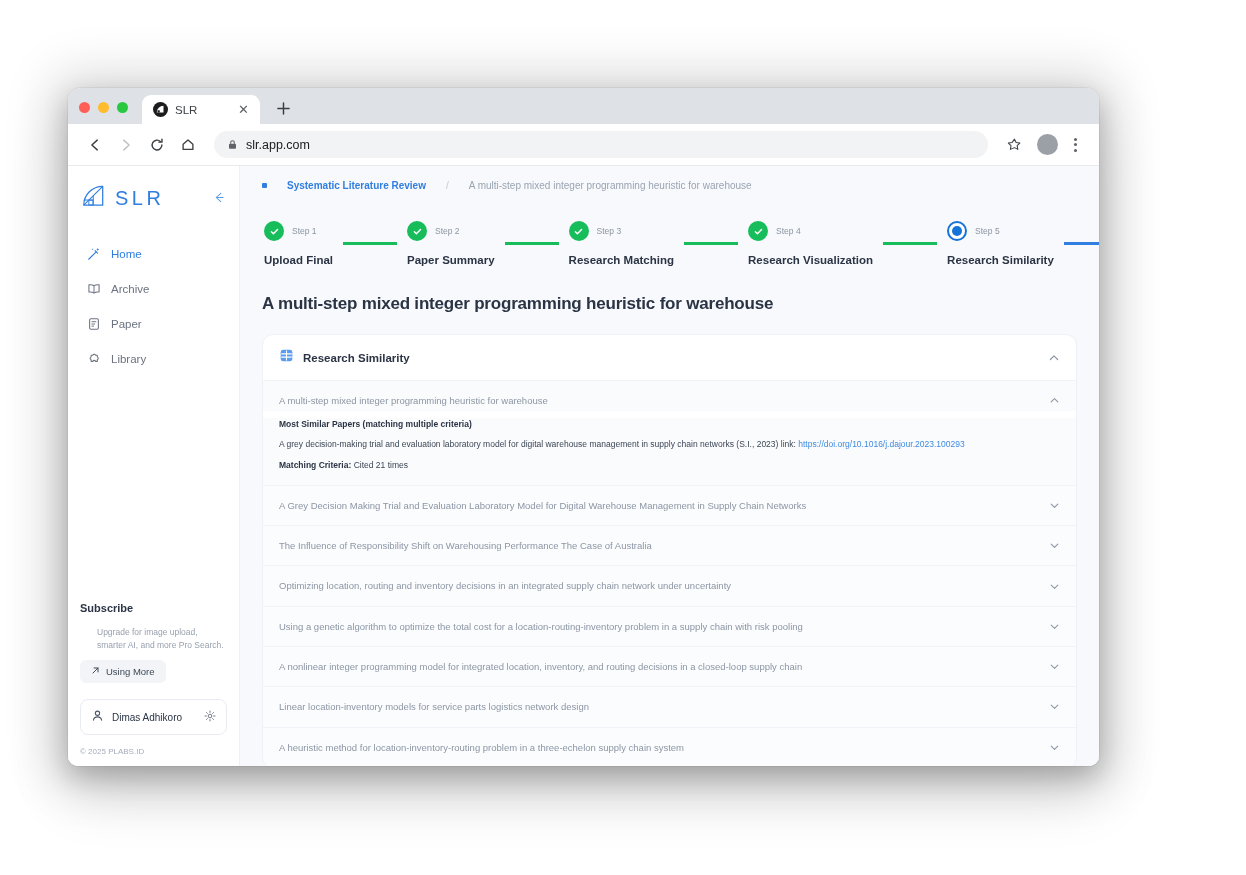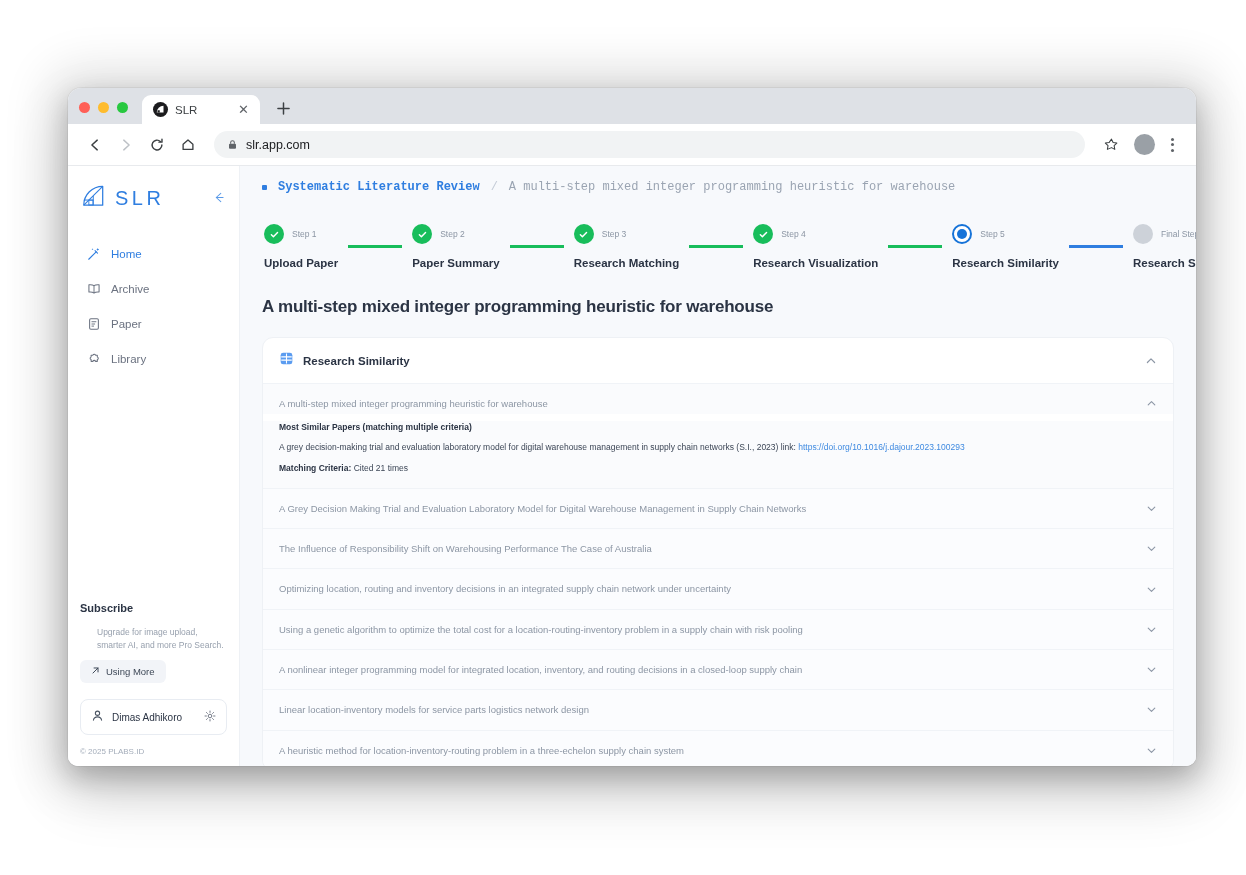--- a/index.html
+++ b/index.html
@@ -8,21 +8,21 @@
     width: 1246px; height: 875px;
     background: #ffffff;
     font-family: "Liberation Sans", sans-serif;
     overflow: hidden;
   }
 
   
   #browser-window {
     position: absolute;
     left: 68px; top: 88px;
-    width: 1128px; height: 678px;
+    width: 1031px; height: 678px;
     background: #ffffff;
     border-radius: 13px 13px 10px 10px;
     overflow: hidden;
     box-shadow:
       0 0 0 1px rgba(0,0,0,0.05),
       0 10px 26px rgba(0,0,0,0.20),
       0 26px 60px rgba(0,0,0,0.16),
       0 0 46px 22px rgba(0,0,0,0.10);
   }
 
@@ -127,21 +127,21 @@
     display: flex; align-items: center; gap: 8px;
     border: 1px solid #e8ecf2; border-radius: 8px;
     padding: 8px 10px; cursor: pointer;
   }
   .user-name { font-size: 10px; color: #2b3444; flex: 1; }
   .copyright { text-align: left; font-size: 8px; color: #a4adba; margin-top: 12px; }
 
   
   #main { flex: 1; background: #f7f9fc; padding: 14px 22px 0 22px; overflow: hidden; position: relative; }
 
-  .breadcrumb { display: flex; align-items: center; gap: 11px; font-size: 12px; margin-bottom: 30px; font-family: Liberation Mono, monospace; }
+  .breadcrumb { display: flex; align-items: center; gap: 20px; font-size: 10px; margin-bottom: 30px; }
   .bc-dot { width: 5px; height: 5px; border-radius: 1px; background: #2f7ee0; }
   .bc-root { color: #2f7ee0; font-weight: bold; }
   .bc-sep { color: #c3cbd6; }
   .bc-current { color: #9aa4b2; }
 
   
   #stepper { display: flex; align-items: flex-start; margin-bottom: 28px; padding-left: 2px; }
   .step { display: flex; flex-direction: column; position: relative; }
   .step-top { display: flex; align-items: center; gap: 8px; }
   .circle { width: 20px; height: 20px; border-radius: 50%; display: flex; align-items: center; justify-content: center; flex-shrink: 0; }
@@ -355,21 +355,21 @@
       <div id="stepper">
         <div class="step">
           <div class="step-top">
             <span class="circle done">
               <svg width="11" height="11" viewBox="0 0 12 12">
                   <path d="M2.6 6.2 4.8 8.4 9.3 3.9" fill="none" stroke="#fff" stroke-width="1.6" stroke-linecap="round" stroke-linejoin="round"></path>
                 </svg>
             </span>
             <span class="step-num">Step 1</span>
           </div>
-          <span class="step-label">Upload Paper</span>
+          <span class="step-label">Upload Final</span>
         </div>
         <div class="connector green"></div>
 
         <div class="step">
           <div class="step-top">
             <span class="circle done">
               <svg width="11" height="11" viewBox="0 0 12 12">
                   <path d="M2.6 6.2 4.8 8.4 9.3 3.9" fill="none" stroke="#fff" stroke-width="1.6" stroke-linecap="round" stroke-linejoin="round"></path>
                 </svg>
             </span>

